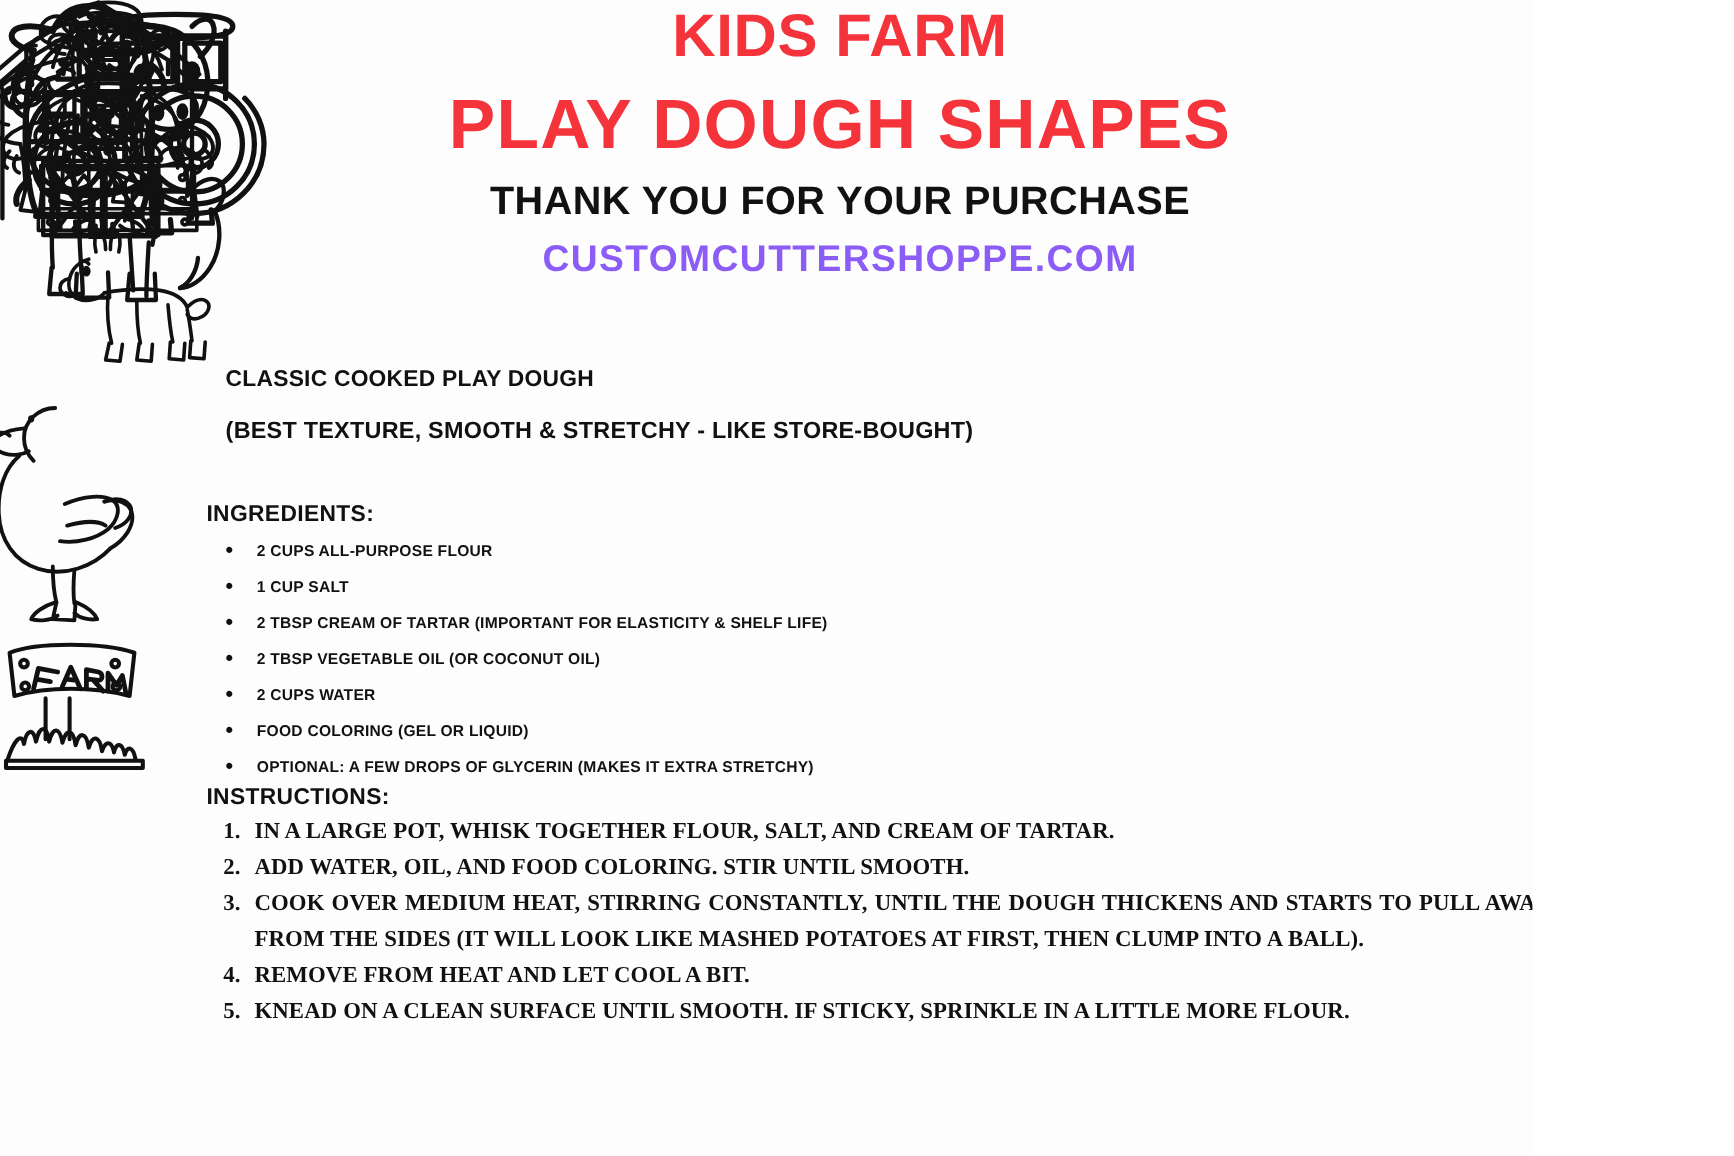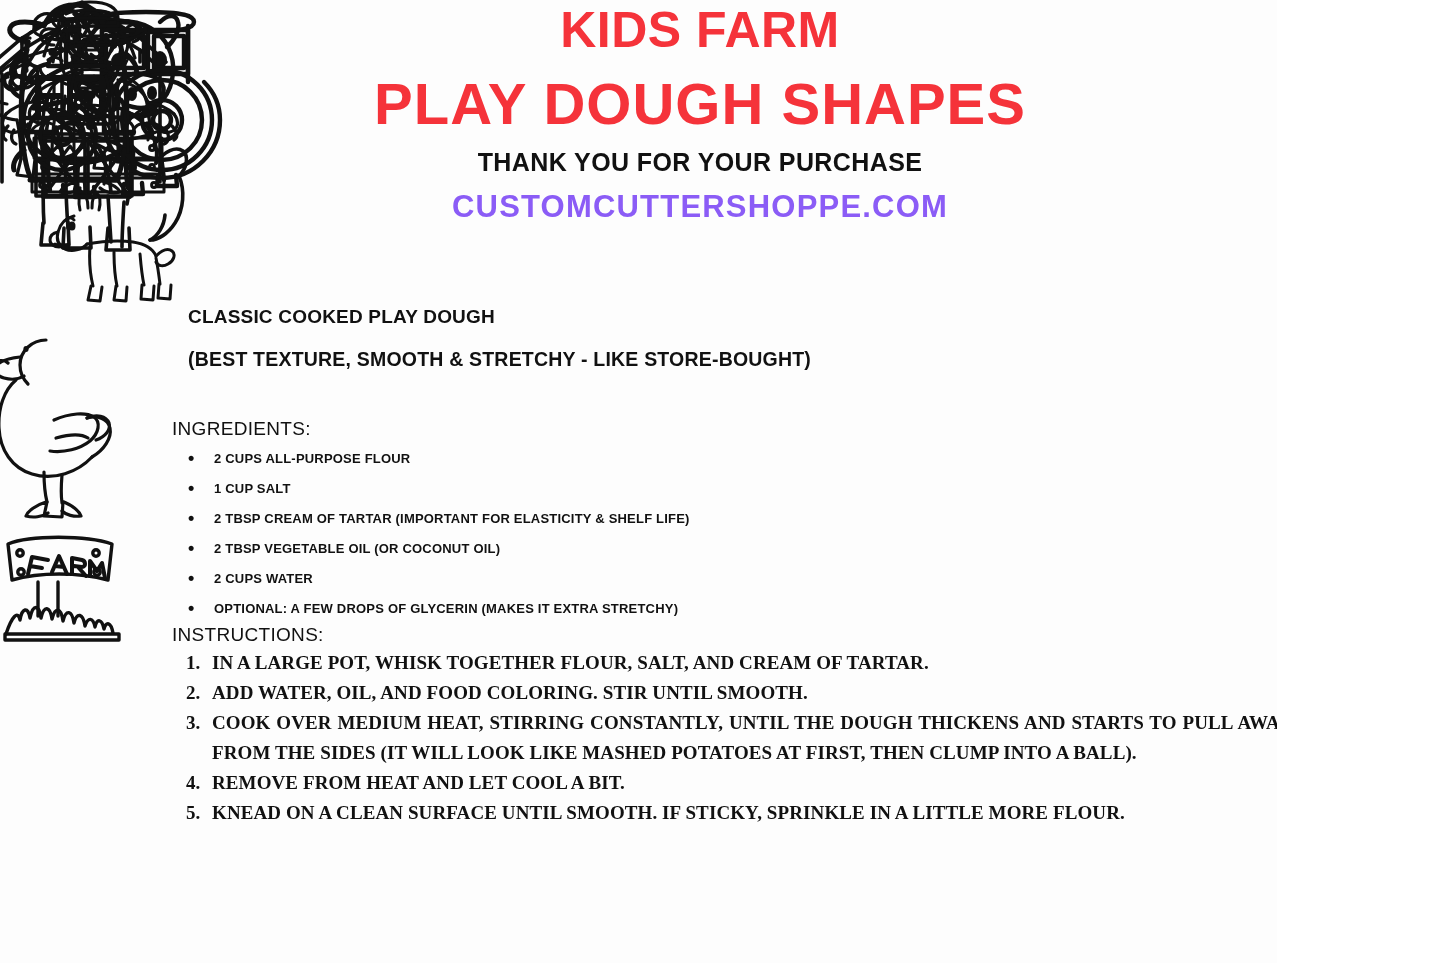--- a/index.html
+++ b/index.html
@@ -44,21 +44,21 @@
     margin: 0;
     text-transform: uppercase;
   }
   .title-main.line2 {
     font-size: 58px;
     margin-top: 16px;
     letter-spacing: 1px;
   }
   .subtitle-thanks {
     font-weight: bold;
-    font-size: 25px;
+    font-size: 33px;
     letter-spacing: 0.4px;
     color: #111111;
     margin: 14px 0 0 0;
     text-transform: uppercase;
   }
   .subtitle-site {
     font-weight: bold;
     font-size: 31px;
     letter-spacing: 1.2px;
     color: #8b5cf6;
@@ -85,21 +85,21 @@
   .recipe-sub {
     font-weight: bold;
     font-size: 19.5px;
     letter-spacing: 0.2px;
     line-height: 1.35;
     text-transform: uppercase;
     margin: 0 0 0 16px;
   }
 
   .section-heading {
-    font-weight: normal;
+    font-weight: bold;
     font-size: 19px;
     letter-spacing: 0.3px;
     text-transform: uppercase;
     margin: 0;
   }
   .ingredients-block { margin-top: 46px; }
   ul.ingredients {
     list-style: none;
     margin: 4px 0 0 0;
     padding: 0;
@@ -473,20 +473,21 @@
     <div class="recipe-sub">(BEST TEXTURE, SMOOTH &amp; STRETCHY - LIKE STORE-BOUGHT)</div>
 
     <div class="ingredients-block">
       <div class="section-heading">INGREDIENTS:</div>
       <ul class="ingredients">
         <li>2 CUPS ALL-PURPOSE FLOUR</li>
         <li>1 CUP SALT</li>
         <li>2 TBSP CREAM OF TARTAR (IMPORTANT FOR ELASTICITY &amp; SHELF LIFE)</li>
         <li>2 TBSP VEGETABLE OIL (OR COCONUT OIL)</li>
         <li>2 CUPS WATER</li>
+        <li>FOOD COLORING (GEL OR LIQUID)</li>
         <li>OPTIONAL: A FEW DROPS OF GLYCERIN (MAKES IT EXTRA STRETCHY)</li>
       </ul>
     </div>
 
     <div class="instructions-block">
       <div class="section-heading">INSTRUCTIONS:</div>
       <ol class="instructions">
         <li>IN A LARGE POT, WHISK TOGETHER FLOUR, SALT, AND CREAM OF TARTAR.</li>
         <li>ADD WATER, OIL, AND FOOD COLORING. STIR UNTIL SMOOTH.</li>
         <li class="long">COOK OVER MEDIUM HEAT, STIRRING CONSTANTLY, UNTIL THE DOUGH THICKENS AND STARTS TO PULL AWAY FROM THE SIDES (IT WILL LOOK LIKE MASHED POTATOES AT FIRST, THEN CLUMP INTO A BALL).</li>

